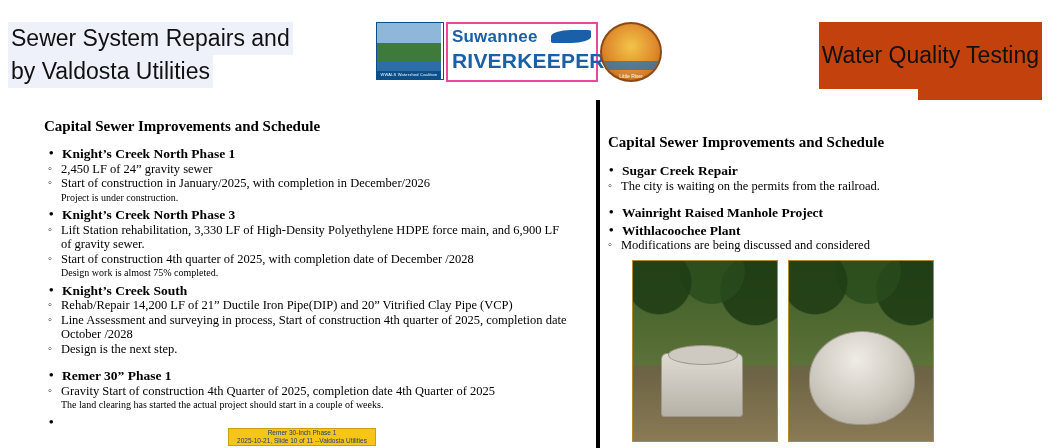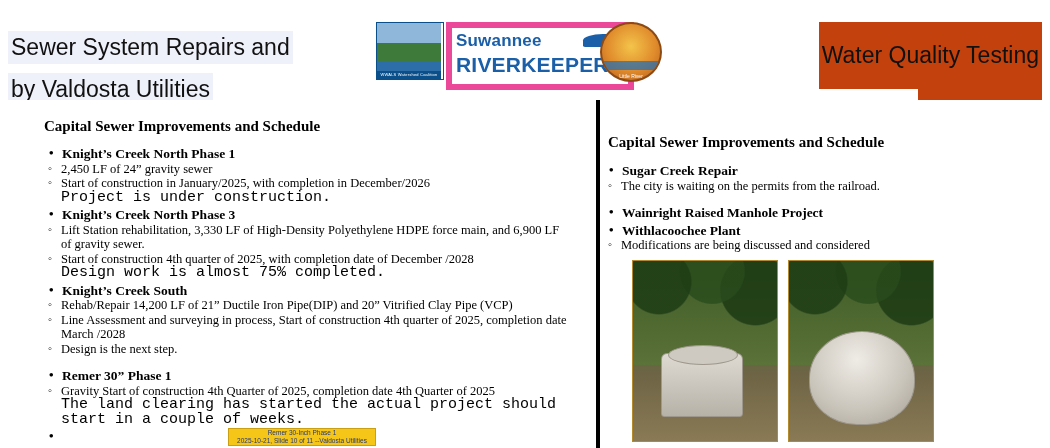--- a/index.html
+++ b/index.html
@@ -14,21 +14,21 @@
   .header{
     position:absolute;left:0;top:0;width:1050px;height:100px;
     background:#ffffff;
   }
   .hdr-left{
     position:absolute;left:8px;top:22px;
     font-family:"Liberation Sans", sans-serif;
     font-size:23px;color:#111;line-height:33px;
     text-align:left;
   }
-  .hdr-left span{background:#eef0fa;padding:0 3px;display:inline-block;margin-top:9px;}
+  .hdr-left span{background:#eef0fa;padding:0 3px;display:inline-block;}
   .hdr-right{
     position:absolute;right:8px;top:22px;
     font-family:"Liberation Sans", sans-serif;
     font-size:23px;color:#111;line-height:33px;
     text-align:right;
   }
   .hdr-right span{background:#c2410c;padding:17px 3px;display:inline-block;}
 
   
   .logo-block{
@@ -43,21 +43,21 @@
   .wwals .mid{position:absolute;left:0;top:20px;width:64px;height:18px;background:#3e7a3a;}
   .wwals .water{position:absolute;left:0;top:38px;width:64px;height:10px;background:#2e6ea8;}
   .wwals .cap{position:absolute;left:0;bottom:0;width:64px;height:8px;background:#0a4f8a;}
   .wwals .capt{
     position:absolute;left:0;bottom:0;width:64px;height:8px;color:#fff;
     font-size:4px;line-height:8px;text-align:center;
     font-family:"Liberation Sans", sans-serif;letter-spacing:.2px;
   }
   .srk{
     position:absolute;left:70px;top:0;width:148px;height:56px;
-    border:6px solid #ec4899;background:#fff;padding-left:28px;
+    border:2px solid #ec4899;background:#fff;
   }
   .srk .t1{
     position:absolute;left:4px;top:3px;
     font-family:"Liberation Sans", sans-serif;
     font-size:17px;font-weight:bold;color:#1a5fa8;letter-spacing:.2px;
   }
   .srk .t2{
     position:absolute;left:4px;top:25px;
     font-family:"Liberation Sans", sans-serif;
     font-size:21px;font-weight:bold;color:#1a5fa8;letter-spacing:.2px;
@@ -111,22 +111,22 @@
   }
   .li2{
     position:relative;padding-left:13px;margin:0;
     font-family:"Liberation Serif", serif;
     font-size:12.5px;font-weight:normal;color:#000;line-height:14.5px;
   }
   .li2::before{
     content:"◦";position:absolute;left:0px;top:-1px;font-size:11px;
   }
   .plain{
-    font-family:Liberation Mono, monospace;
-    font-size:15px;color:#000;line-height:14.5px;padding-left:13px;
+    font-family:Liberation Serif, serif;
+    font-size:10px;color:#000;line-height:14.5px;padding-left:13px;
   }
   .left-body{position:absolute;left:48px;top:44px;width:520px;}
   .right-body{position:absolute;left:8px;top:34px;width:430px;}
 
   
   .photos{position:absolute;left:32px;top:160px;width:336px;height:188px;}
   .photo{
     position:absolute;top:0;width:144px;height:180px;border:1px solid #b38b2e;
     overflow:hidden;
   }
@@ -213,21 +213,21 @@
         <div class="li2">Start of construction in January/2025, with completion in December/2026</div>
         <div class="plain">Project is under construction.</div>
 
         <li class="li1">Knight’s Creek North Phase 3</li>
         <div class="li2">Lift Station rehabilitation, 3,330 LF of High-Density Polyethylene  HDPE force main, and 6,900 LF of gravity sewer.</div>
         <div class="li2">Start of construction 4th quarter of 2025, with completion date of December /2028</div>
         <div class="plain">Design work is almost 75% completed.</div>
 
         <li class="li1">Knight’s Creek South</li>
         <div class="li2">Rehab/Repair 14,200 LF of 21” Ductile Iron Pipe(DIP) and 20” Vitrified Clay Pipe (VCP)</div>
-        <div class="li2">Line Assessment and surveying in process, Start of construction 4th quarter of 2025, completion date March /2028</div>
+        <div class="li2">Line Assessment and surveying in process, Start of construction 4th quarter of 2025, completion date October /2028</div>
         <div class="li2">Design is the next step.</div>
 
         <li class="li1" style="margin-top:12px;">Remer 30” Phase 1</li>
         <div class="li2">Gravity Start of construction 4th Quarter of 2025, completion date 4th Quarter of 2025</div>
         <div class="plain">The land clearing has started the actual project should start in a couple of weeks.</div>
 
         <li class="li1" style="height:8px;"></li>
       </ul>
     </div>
 

